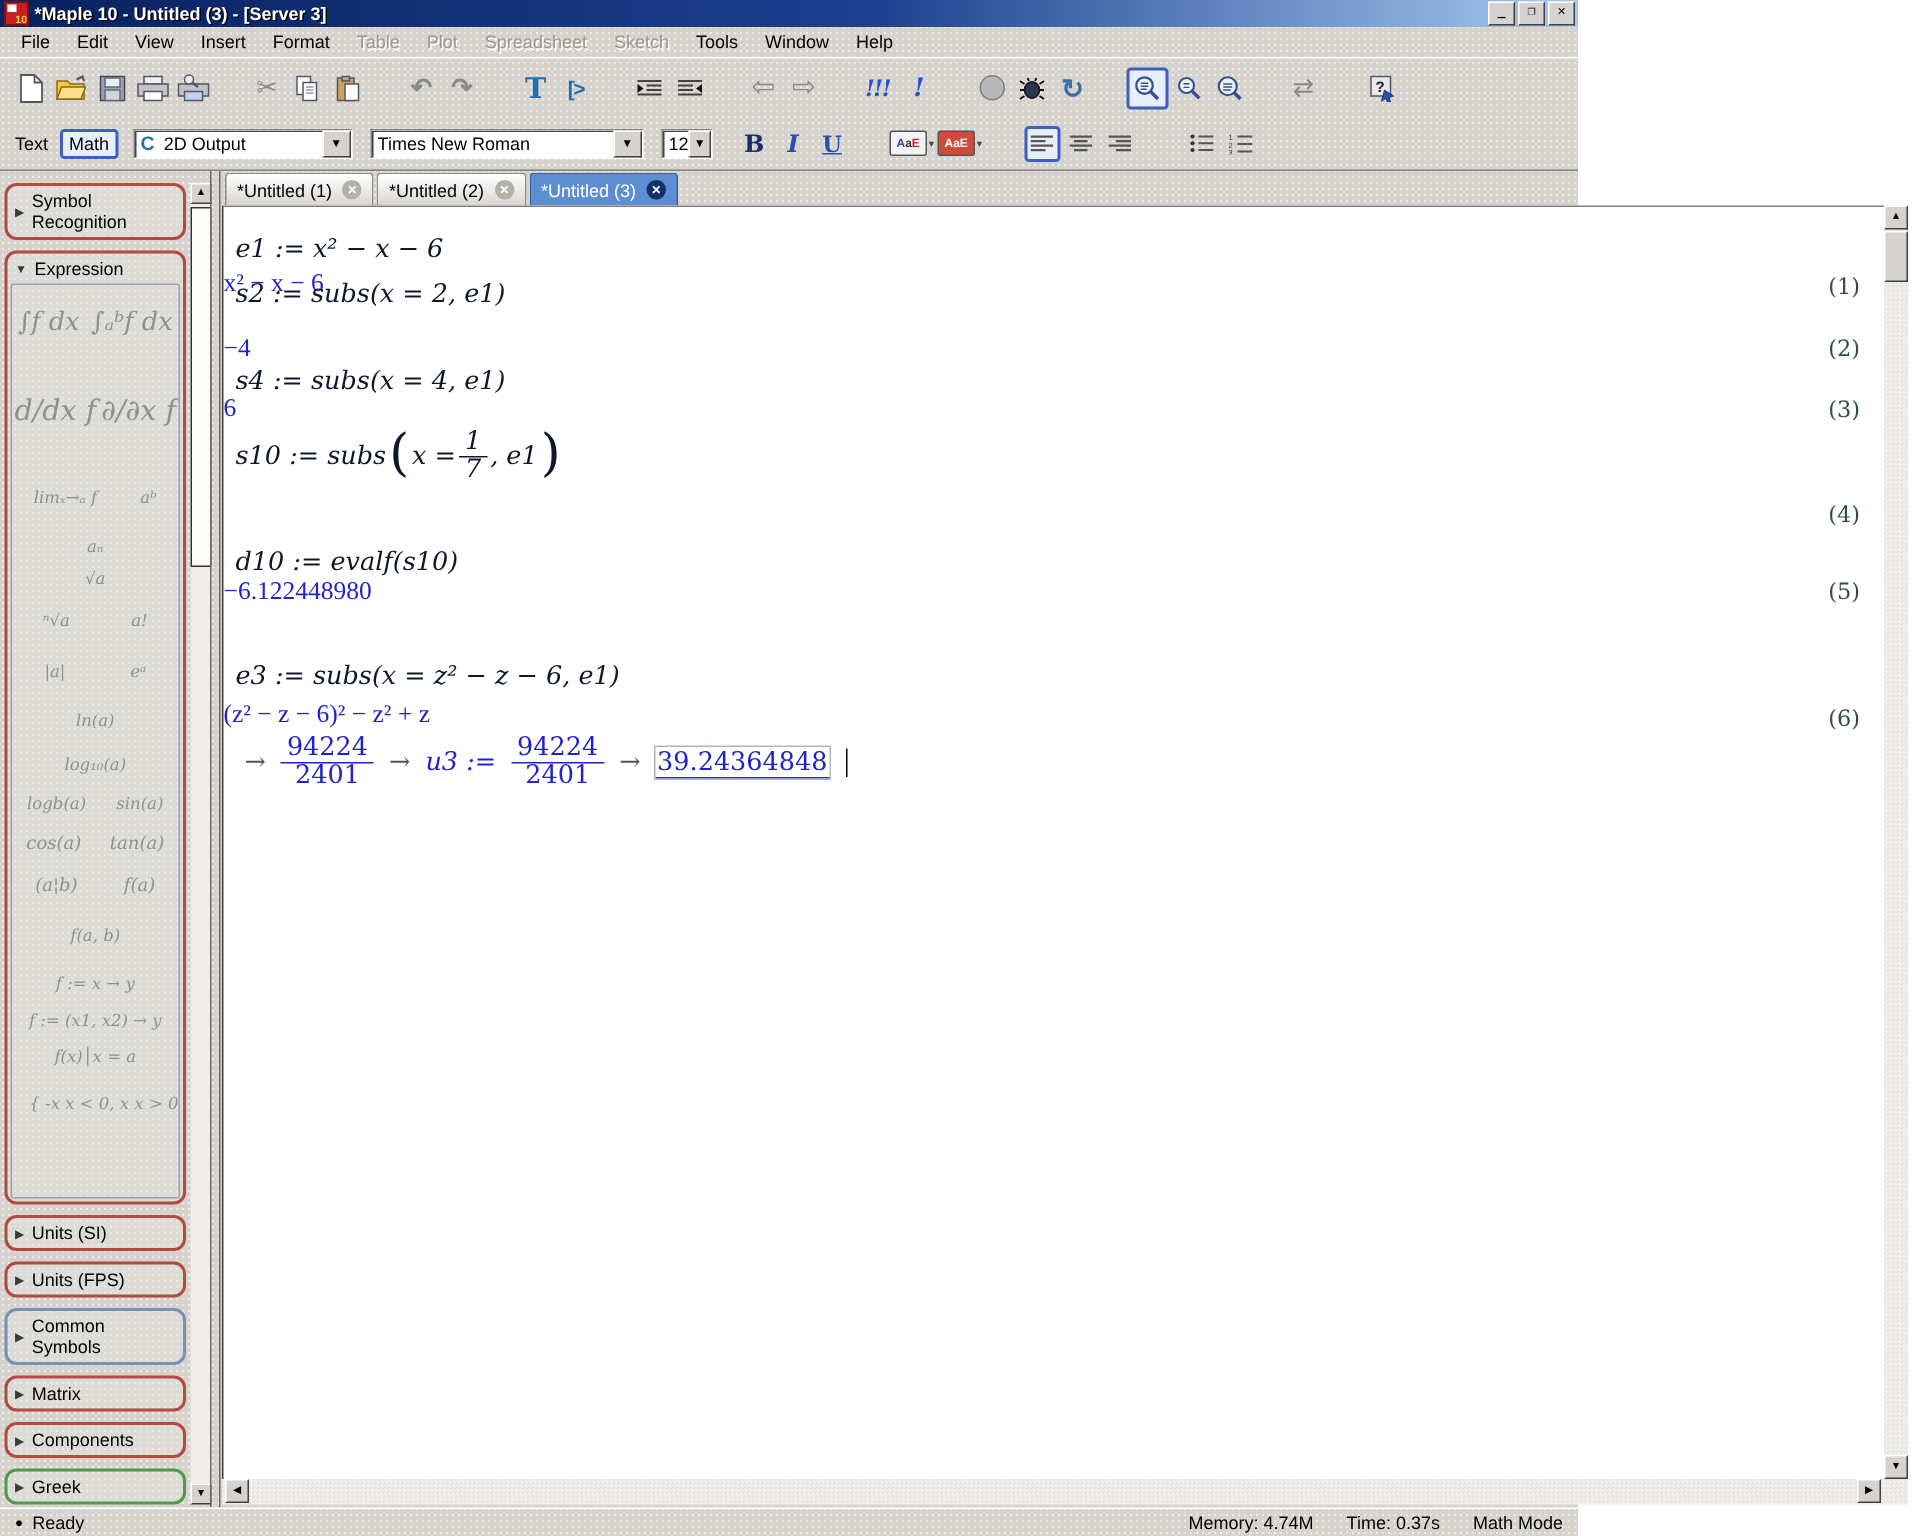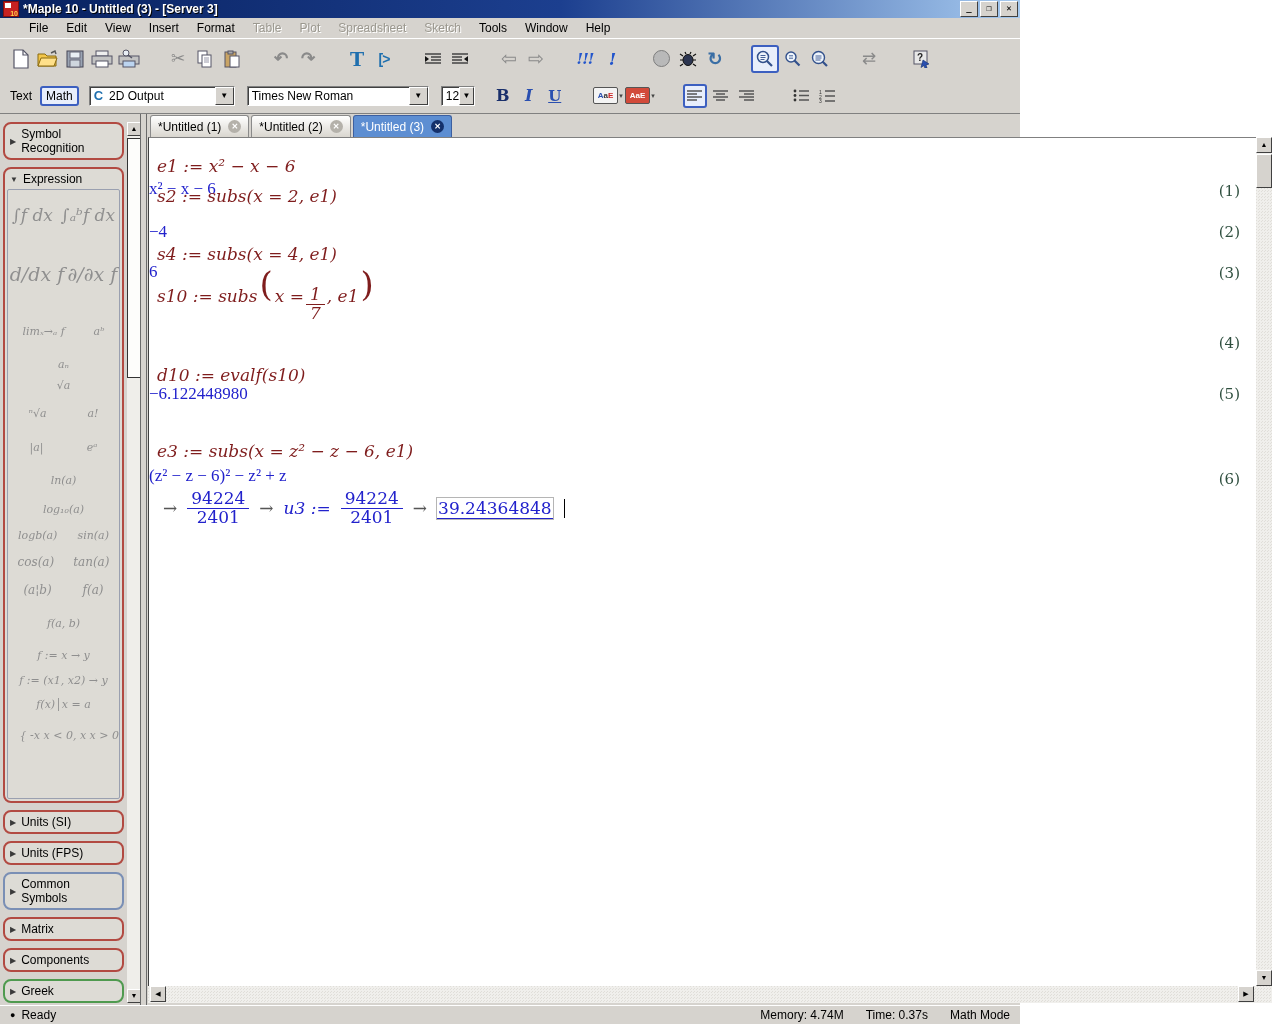--- a/index.html
+++ b/index.html
@@ -1,34 +1,34 @@
 <!DOCTYPE html>
 <html><head>
 <meta charset="utf-8">
 <style>
   html,body{margin:0;padding:0;}
   body{width:1280px;height:1024px;overflow:hidden;font-family:"Liberation Sans",sans-serif;}
   .app{position:relative;width:1020px;height:1024px;background-color:#d6d3ce;
        background-image:radial-gradient(circle,rgba(255,255,248,.55) 18%,rgba(0,0,0,0) 20%);
-       background-size:4px 4px;font-size:12px;color:#000;}
+       background-size:4px 4px;font-size:12px;color:#000;padding-left:32px;}
 
   
   .titlebar{position:absolute;left:0;top:0;width:100%;height:18px;
     background:linear-gradient(90deg,#08215f 0%,#1c3f8f 55%,#a6caf0 100%);
     display:flex;align-items:center;color:#fff;font-weight:bold;font-size:12px;padding-left:3px;box-sizing:border-box;}
   .app-icon{width:14px;height:14px;background:#c62121;border:1px solid #7d0f0f;position:relative;margin-right:4px;flex:none;}
   .app-icon:before{content:"";position:absolute;left:1px;top:1px;width:6px;height:5px;background:#fff;}
   .app-icon:after{content:"10";position:absolute;right:0;bottom:-1px;font-size:7px;color:#ffd24a;font-weight:bold;}
   .title-text{white-space:nowrap;text-shadow:1px 1px 0 #000;}
   .win-btns{margin-left:auto;display:flex;padding-right:2px;}
   .win-btn{width:16px;height:14px;background:#d6d3ce;border:1px solid;border-color:#fff #404040 #404040 #fff;
     color:#000;font-size:9px;line-height:12px;text-align:center;margin-left:2px;font-weight:bold;font-family:"DejaVu Sans Mono",monospace;}
 
   
-  .menubar{position:absolute;left:16px;top:18px;width:100%;height:20px;display:flex;align-items:center;padding-left:4px;box-sizing:border-box;}
+  .menubar{position:absolute;left:1px;top:18px;width:100%;height:20px;display:flex;align-items:center;padding-left:4px;box-sizing:border-box;}
   .mi{padding:3px 9px;}
   .mi.dis{color:#9b988f;text-shadow:1px 1px 0 #fff;}
 
   
   .toolbar{position:absolute;left:0;top:38px;width:100%;height:40px;border-top:1px solid #fff;
     display:flex;align-items:center;padding-left:8px;box-sizing:border-box;}
   .tb{width:26px;height:26px;display:flex;align-items:center;justify-content:center;margin-right:1px;flex:none;}
   .tb.sel{border:2px solid #3c5fc0;border-radius:3px;background:#e8eefb;width:28px;height:28px;box-sizing:border-box;}
   .gap{width:22px;flex:none;}
   .g-ic{color:#8a8a8a;font-size:17px;line-height:1;}
@@ -99,29 +99,29 @@
   .sb-scroll{position:absolute;left:127px;top:8px;width:14px;bottom:2px;background:#efeeea;}
   .sb-btn{position:absolute;left:0;width:14px;height:14px;background:#d6d3ce;border:1px solid;border-color:#fff #404040 #404040 #fff;
     font-size:7px;text-align:center;line-height:12px;color:#000;box-sizing:border-box;}
   .sb-thumb{position:absolute;left:0;top:16px;width:14px;height:240px;background:#fdfdfb;border:1px solid #333;box-sizing:border-box;}
   .splitter{position:absolute;right:1px;top:0;width:5px;bottom:0;border-left:1px solid #6a6a6a;border-right:1px solid #6a6a6a;}
 
   
   .docpane{position:absolute;left:148px;top:137px;width:1108px;bottom:38px;background:#fff;
     border-left:1px solid #404040;border-top:1px solid #808080;overflow:hidden;
     font-family:"DejaVu Serif",serif;font-size:17px;box-sizing:border-box;}
-  .m-in{position:absolute;left:8px;color:#7f1d1d;font-style:italic;white-space:nowrap;}
+  .m-in{position:absolute;left:8px;color:#0f172a;font-style:italic;white-space:nowrap;}
   .m-out{position:absolute;left:0;right:40px;color:#2222cc;white-space:nowrap;font-family:Liberation Serif, serif;}
   .m-out.up{font-style:normal;}
   .eq{position:absolute;right:16px;color:#2f4f3f;font-size:15px;font-style:normal;}
   .frac{display:inline-flex;flex-direction:column;align-items:center;vertical-align:middle;line-height:1.05;}
   .frac .fn{padding:0 4px;border-bottom:1px solid currentColor;}
   .frac .fd{padding:0 4px;}
   .bigp{font-size:34px;font-weight:200;vertical-align:middle;font-style:normal;line-height:0;position:relative;top:-2px;}
-  .inrow{display:inline-flex;gap:2px;}
+  .inrow{display:inline-flex;align-items:center;gap:2px;}
   .contline{position:absolute;left:14px;color:#2222cc;display:flex;align-items:center;gap:10px;font-style:italic;}
   .contline .arr{color:#555;font-style:normal;}
   .val-box{font-style:normal;border-bottom:1px solid #2222cc;outline:1px solid #b5b5b5;padding:0 1px;}
   .cursor{display:inline-block;width:1px;height:19px;background:#000;vertical-align:middle;margin-left:1px;}
 
   
   .vscroll{position:absolute;left:1256px;top:137px;width:16px;bottom:38px;background:#f0efec;
     background-image:linear-gradient(45deg,rgba(214,211,206,.6) 25%,transparent 25%,transparent 75%,rgba(214,211,206,.6) 75%);background-size:3px 3px;}
   .sc-btn{position:absolute;width:16px;height:16px;background:#d6d3ce;border:1px solid;border-color:#fff #404040 #404040 #fff;
     box-sizing:border-box;font-size:7px;line-height:13px;text-align:center;color:#000;}

